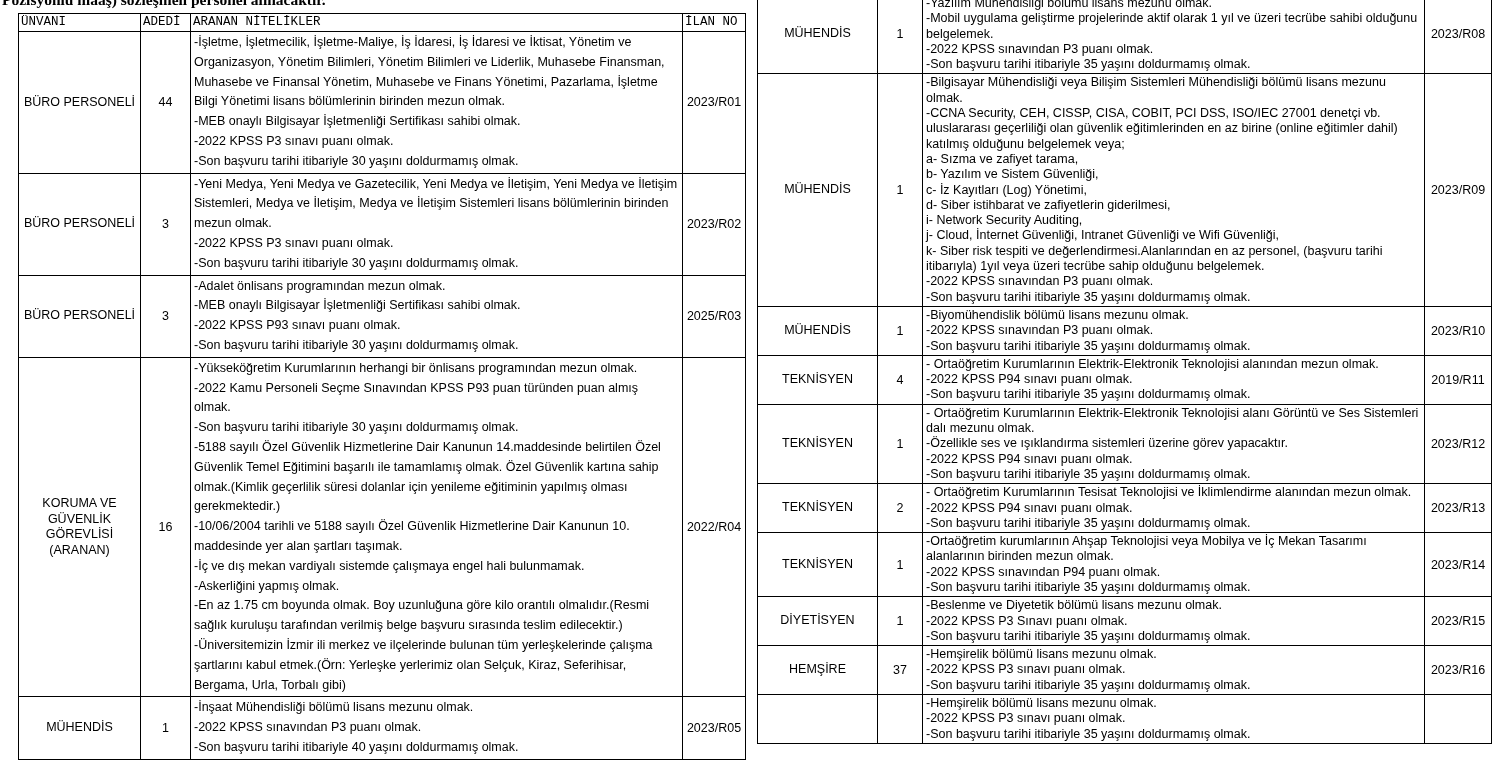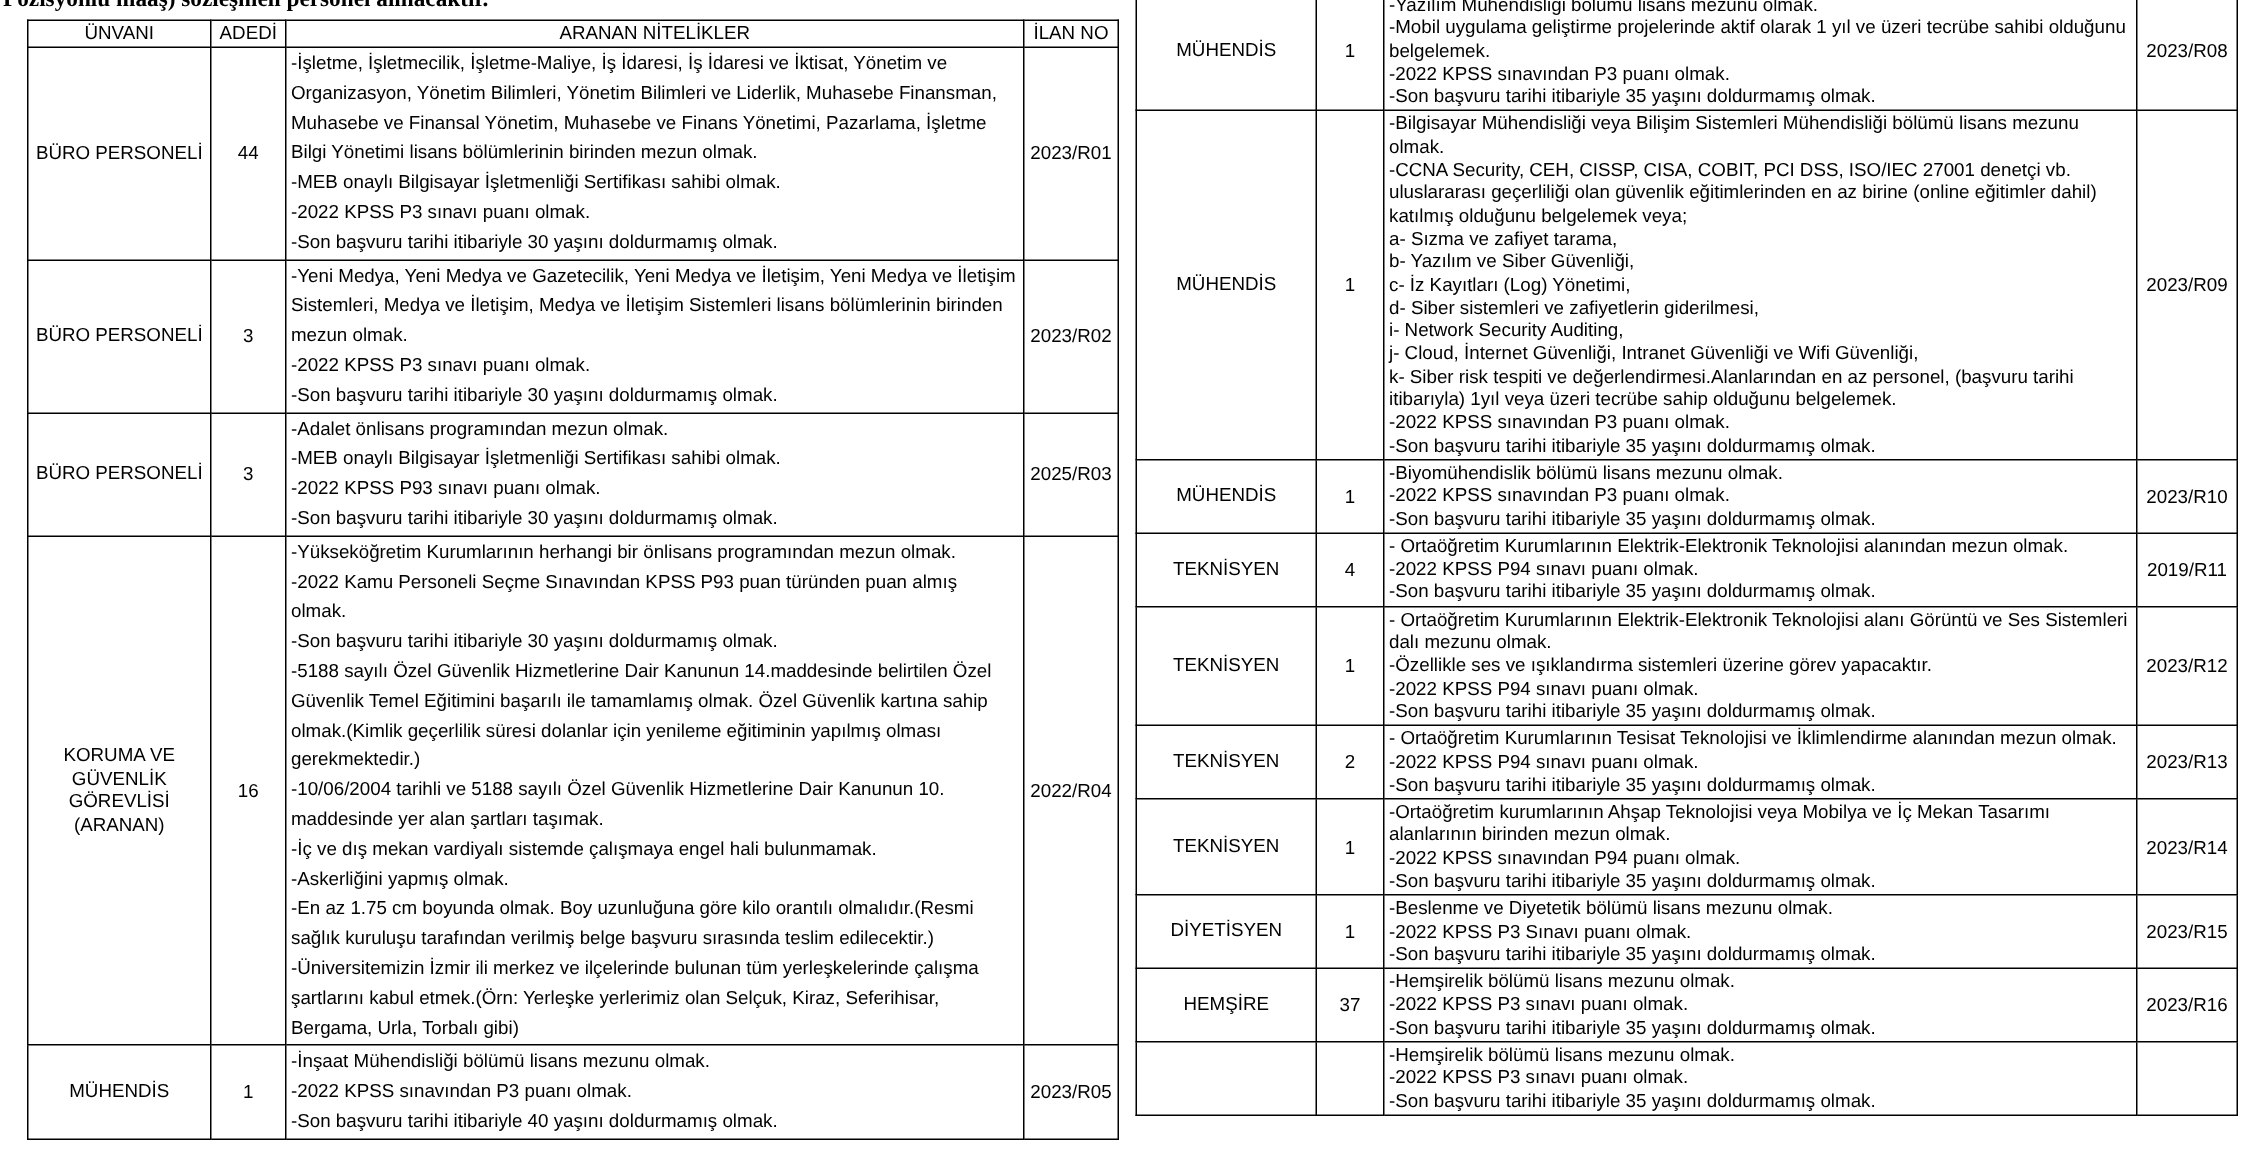--- a/index.html
+++ b/index.html
@@ -37,24 +37,25 @@
   table.jobs.right-t { width: 734px; }
 
   table.jobs th, table.jobs td {
     border: 1px solid #000;
     font-size: 12.5px;
     color: #000;
     overflow: hidden;
   }
   table.jobs th {
     font-weight: normal;
-    text-align: center;
+    text-align: left;
     height: 17px;
     padding: 0 2px;
     line-height: 15px;
+    font-family: Liberation Mono, monospace;
   }
   td.c-title {
     text-align: center;
     vertical-align: middle;
     padding: 1px 3px;
     line-height: 15.5px;
   }
   td.c-count {
     text-align: center;
     vertical-align: middle;
@@ -178,23 +179,23 @@
             </td>
             <td class="c-ilan">2023/R08</td>
           </tr>
           <tr>
             <td class="c-title">MÜHENDİS</td>
             <td class="c-count">1</td>
             <td class="c-quals">
               <div class="qline">-Bilgisayar Mühendisliği veya Bilişim Sistemleri Mühendisliği bölümü lisans mezunu olmak.</div>
               <div class="qline">-CCNA Security, CEH, CISSP, CISA, COBIT, PCI DSS, ISO/IEC 27001 denetçi vb. uluslararası geçerliliği olan güvenlik eğitimlerinden en az birine (online eğitimler dahil) katılmış olduğunu belgelemek veya;</div>
               <div class="qline">a- Sızma ve zafiyet tarama,</div>
-              <div class="qline">b- Yazılım ve Siber Güvenliği,</div>
+              <div class="qline">b- Yazılım ve Sistem Güvenliği,</div>
               <div class="qline">c- İz Kayıtları (Log) Yönetimi,</div>
-              <div class="qline">d- Siber sistemleri ve zafiyetlerin giderilmesi,</div>
+              <div class="qline">d- Siber istihbarat ve zafiyetlerin giderilmesi,</div>
               <div class="qline">i- Network Security Auditing,</div>
               <div class="qline">j- Cloud, İnternet Güvenliği, Intranet Güvenliği ve Wifi Güvenliği,</div>
               <div class="qline">k- Siber risk tespiti ve değerlendirmesi.Alanlarından en az personel, (başvuru tarihi itibarıyla) 1yıl veya üzeri tecrübe sahip olduğunu belgelemek.</div>
               <div class="qline">-2022 KPSS sınavından P3 puanı olmak.</div>
               <div class="qline">-Son başvuru tarihi itibariyle 35 yaşını doldurmamış olmak.</div>
             </td>
             <td class="c-ilan">2023/R09</td>
           </tr>
           <tr>
             <td class="c-title">MÜHENDİS</td>

